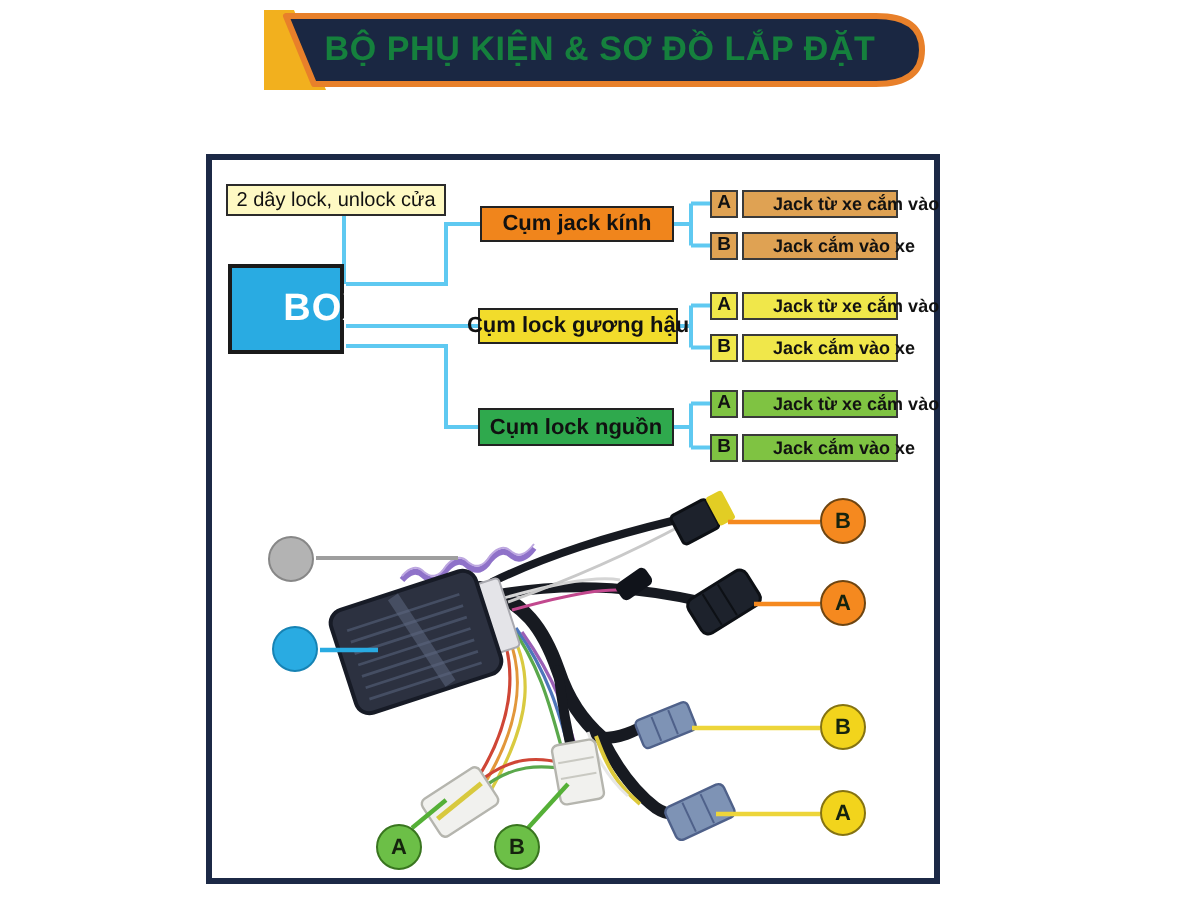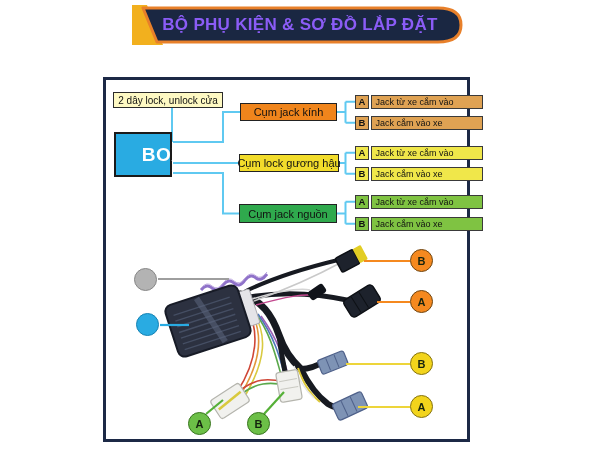--- a/index.html
+++ b/index.html
@@ -5,41 +5,41 @@
   html,body{margin:0;padding:0;}
   body{
     width:600px;height:450px;background:#ffffff;position:relative;overflow:hidden;
     font-family:"Liberation Sans","DejaVu Sans",sans-serif;
   }
   .abs{position:absolute;box-sizing:border-box;}
   
   .banner-svg{left:126px;top:3px;width:342px;height:44px;z-index:3;}
   .banner-text{
     left:150px;top:10px;width:300px;height:30px;z-index:4;
-    color:#8b5cf6;font-weight:bold;font-size:17px;letter-spacing:.3px;
+    color:#15803d;font-weight:bold;font-size:17px;letter-spacing:.3px;
     display:flex;align-items:center;justify-content:center;white-space:nowrap;
   }
   
   .panel{left:103px;top:77px;width:367px;height:365px;border:3px solid #1C2946;background:#fff;z-index:0;}
   .overlay{left:0;top:0;width:600px;height:450px;z-index:1;pointer-events:none;}
   
   .node{z-index:2;display:flex;align-items:center;justify-content:center;color:#111;}
   .lock-label{left:113px;top:92px;width:110px;height:16px;background:#fef9c3;border:1.5px solid #2b2b2b;
     font-size:10px;font-weight:normal;white-space:nowrap;}
   .box-node{left:114px;top:132px;width:58px;height:45px;background:#29ABE2;border:2px solid #1a1a1a;
     color:#fff;font-size:19px;font-weight:bold;letter-spacing:.5px;padding-left:40px;}
-  .hdr{border:1.5px solid #222;font-size:11px;font-weight:normal;white-space:nowrap;}
+  .hdr{border:1.5px solid #222;font-size:11px;font-weight:bold;white-space:nowrap;}
   .hdr1{left:240px;top:103px;width:97px;height:18px;background:#F0851C;}
   .hdr2{left:239px;top:154px;width:100px;height:18px;background:#F2DC2B;}
   .hdr3{left:239px;top:204px;width:98px;height:19px;background:#2FA94D;}
   .cell{border:1.2px solid #3a3a3a;z-index:2;}
   .letter{left:355px;width:14px;height:13.5px;display:flex;align-items:center;justify-content:center;
     font-size:9.5px;font-weight:bold;color:#111;}
-  .rtext{left:370.5px;width:112px;height:13.5px;display:flex;align-items:center;
-    padding-left:4px;font-size:9px;font-weight:400;color:#111;white-space:nowrap;}
+  .rtext{left:370.5px;width:78px;height:13.5px;display:flex;align-items:center;
+    padding-left:15px;font-size:9px;font-weight:700;color:#111;white-space:nowrap;}
   .g1{background:#DFA253;}
   .g2{background:#F0E74A;}
   .g3{background:#7FC342;}
   .r1a{top:95px;} .r1b{top:116px;}
   .r2a{top:146px;} .r2b{top:167px;}
   .r3a{top:195px;} .r3b{top:217px;}
   
   .marker{width:23px;height:23px;border-radius:50%;z-index:2;
     display:flex;align-items:center;justify-content:center;font-size:11px;font-weight:bold;color:#15230e;}
   .mk-gray{left:134px;top:268px;background:#B3B3B3;border:1.5px solid #878787;}
@@ -169,21 +169,21 @@
     <path d="M 206 414 L 223 400" stroke="#55B037" stroke-width="2.2"></path>
     <path d="M 264 414 L 284 392" stroke="#55B037" stroke-width="2.2"></path>
   </g>
 </svg>
 
 <div class="abs node lock-label">2 dây lock, unlock cửa</div>
 <div class="abs node box-node">BOX</div>
 
 <div class="abs node hdr hdr1">Cụm jack kính</div>
 <div class="abs node hdr hdr2">Cụm lock gương hậu</div>
-<div class="abs node hdr hdr3">Cụm jack nguồn</div>
+<div class="abs node hdr hdr3">Cụm lock nguồn</div>
 
 <div class="abs cell letter g1 r1a">A</div>
 <div class="abs cell rtext  g1 r1a">Jack từ xe cắm vào</div>
 <div class="abs cell letter g1 r1b">B</div>
 <div class="abs cell rtext  g1 r1b">Jack cắm vào xe</div>
 
 <div class="abs cell letter g2 r2a">A</div>
 <div class="abs cell rtext  g2 r2a">Jack từ xe cắm vào</div>
 <div class="abs cell letter g2 r2b">B</div>
 <div class="abs cell rtext  g2 r2b">Jack cắm vào xe</div>

